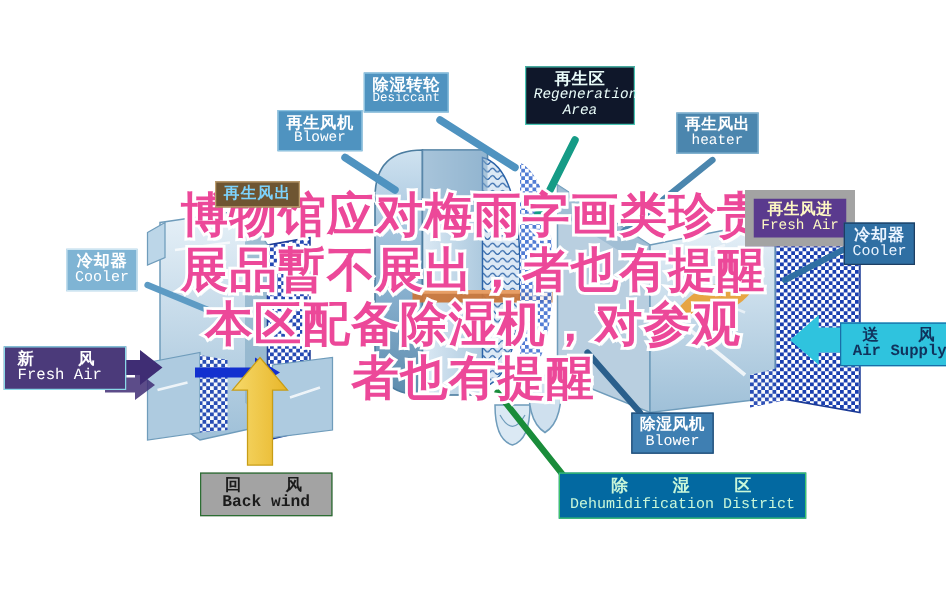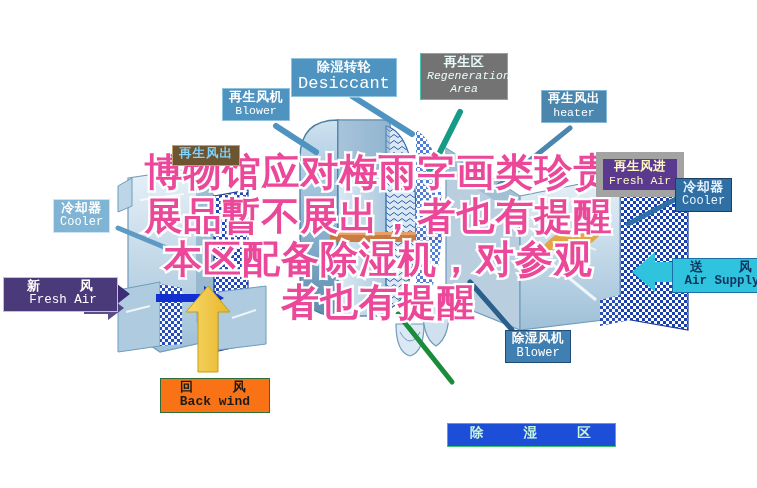--- a/index.html
+++ b/index.html
@@ -28,53 +28,53 @@
   
   .callout {
     position: absolute;
     text-align: center;
     line-height: 1.08;
     white-space: nowrap;
     padding: 2px 6px 3px 6px;
   }
   .callout .cn {
     display: block;
-    font-family: Liberation Mono, monospace;
+    font-family: Liberation Sans, sans-serif;
     font-weight: bold;
     letter-spacing: 0.5px;
   }
   .callout .en {
     display: block;
     font-family: "Liberation Mono", monospace;
     letter-spacing: 0px;
   }
 
   
   .lb-desiccant {
     left: 291px; top: 58px;
     background: #4f93c0;
     border: 1px solid #8fc3e0;
     color: #ffffff;
     box-shadow: 0 0 0 1px rgba(255,255,255,.35);
   }
   .lb-desiccant .cn { font-size: 13px; }
-  .lb-desiccant .en { font-size: 17px; }
+  .lb-desiccant .en { font-size: 10px; }
 
   .lb-regen-blower {
     left: 222px; top: 88px;
     background: #4f93c0;
     border: 1px solid #8fc3e0;
     color: #ffffff;
   }
   .lb-regen-blower .cn { font-size: 13px; }
   .lb-regen-blower .en { font-size: 11.5px; }
 
   .lb-regen-area {
     left: 420px; top: 53px;
-    background: #737373;
+    background: #0f172a;
     border: 1px solid #49c6b4;
     color: #eafdfa;
     width: 88px;
     white-space: normal;
   }
   .lb-regen-area .cn { font-size: 13px; }
   .lb-regen-area .en { font-size: 11.5px; line-height: 1.12; font-style: italic; }
 
   .lb-heater {
     left: 541px; top: 90px;
@@ -118,28 +118,28 @@
     color: #ffffff;
   }
   .lb-cooler-left .cn { font-size: 13px; }
   .lb-cooler-left .en { font-size: 12px; }
 
   .lb-fresh-air {
     left: 3px; top: 277px;
     background: #4b3a7a;
     border: 1.5px solid #8ad9e8;
     color: #ffffff;
-    padding: 2px 8px 3px 13px;
+    padding: 2px 8px 3px 0;
   }
   .lb-fresh-air .cn { font-size: 13px; letter-spacing: 16px; padding-left: 10px; }
   .lb-fresh-air .en { font-size: 12.5px; }
 
   .lb-back-wind {
     left: 160px; top: 378px;
-    background: #f97316;
+    background: #a3a3a3;
     border: 1.5px solid #2c6e33;
     color: #1b1b1b;
     padding: 2px 7px 3px 7px;
   }
   .lb-back-wind .cn { font-size: 13px; letter-spacing: 16px; padding-left: 12px; }
   .lb-back-wind .en { font-size: 13px; font-weight: bold; }
 
   .lb-air-supply {
     left: 672px; top: 258px;
     background: #2fc3de;
@@ -154,25 +154,24 @@
     left: 505px; top: 330px;
     background: #3f7fb2;
     border: 1.5px solid #1f4b74;
     color: #ffffff;
   }
   .lb-dehum-blower .cn { font-size: 12.5px; }
   .lb-dehum-blower .en { font-size: 12px; }
 
   .lb-dehum-district {
     left: 447px; top: 378px;
-    background: #1d4ed8;
+    background: #0369a1;
     border: 1px solid #3cc46a;
     color: #c9f7d9;
     padding: 3px 8px 4px 8px;
-    margin-top: 45px;
   }
   .lb-dehum-district .cn { font-size: 13.5px; letter-spacing: 16px; padding-left: 14px; }
   .lb-dehum-district .en { font-size: 12px; line-height: 1.15; }
 
   
   #headline-layer {
     display: flex;
     align-items: center;
     justify-content: center;
     pointer-events: none;
@@ -402,16 +401,17 @@
       <span class="en">Air Supply</span>
     </div>
 
     <div class="callout lb-dehum-blower">
       <span class="cn">除湿风机</span>
       <span class="en">Blower</span>
     </div>
 
     <div class="callout lb-dehum-district">
       <span class="cn">除 湿 区</span>
+      <span class="en">Dehumidification District</span>
     </div>
 
   </div>
 </div>
 
 </body></html>

